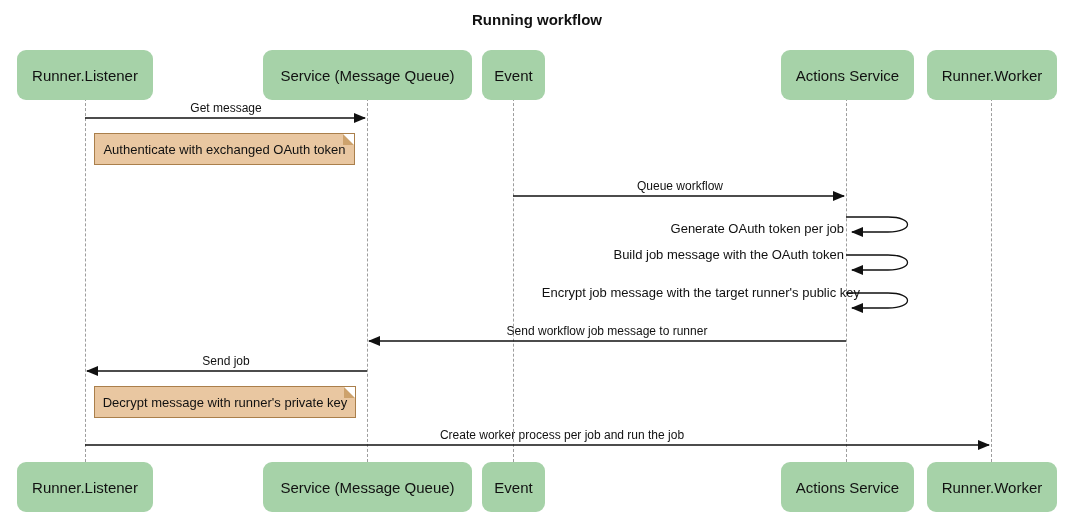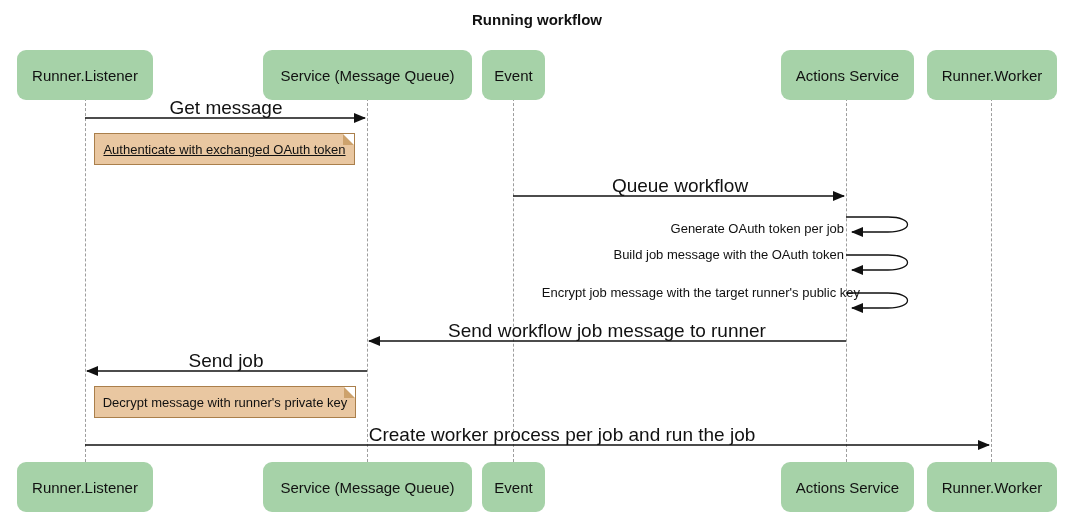--- a/index.html
+++ b/index.html
@@ -14,21 +14,21 @@
   .actor {
     position:absolute; height:50px; background:#a6d2a8; border-radius:9px;
     display:flex; align-items:center; justify-content:center;
     font-size:15px; white-space:nowrap;
   }
   .lifeline {
     position:absolute; top:88px; height:374px; width:0;
     border-left:1px dashed #9e9e9e;
   }
   .msg-label {
-    position:absolute; font-size:19px; white-space:nowrap;
+    position:absolute; font-size:12px; white-space:nowrap;
     transform:translate(-50%,-50%); line-height:14px;
   }
   .self-label {
     position:absolute; font-size:13px; white-space:nowrap;
     transform:translateY(-50%); line-height:14px;
   }
   .note {
     position:absolute; background:#e9c7a1; border:1px solid #aa7f4b;
     font-size:13px; display:flex; align-items:center; justify-content:center;
     box-sizing:border-box; white-space:nowrap;
@@ -82,21 +82,21 @@
 
   <div class="msg-label" style="left:226px; top:108px;">Get message</div>
   <div class="msg-label" style="left:680px; top:186px;">Queue workflow</div>
   <div class="self-label" style="right:228px; top:229px;">Generate OAuth token per job</div>
   <div class="self-label" style="right:228px; top:255px;">Build job message with the OAuth token</div>
   <div class="self-label" style="right:212px; top:293px;">Encrypt job message with the target runner's public key</div>
   <div class="msg-label" style="left:607px; top:331px;">Send workflow job message to runner</div>
   <div class="msg-label" style="left:226px; top:361px;">Send job</div>
   <div class="msg-label" style="left:538px; top:435px;margin-left:24px;">Create worker process per job and run the job</div>
 
-  <div class="note" style="left:94px; top:133px; width:261px; height:32px;text-decoration:underline;">
+  <div class="note" style="left:94px; top:133px; width:261px; height:32px;">
     <span>Authenticate with exchanged OAuth token</span>
     <span class="fold"></span>
   </div>
   <div class="note" style="left:94px; top:386px; width:262px; height:32px;">
     <span>Decrypt message with runner's private key</span>
     <span class="fold"></span>
   </div>
 
 </div>
 

